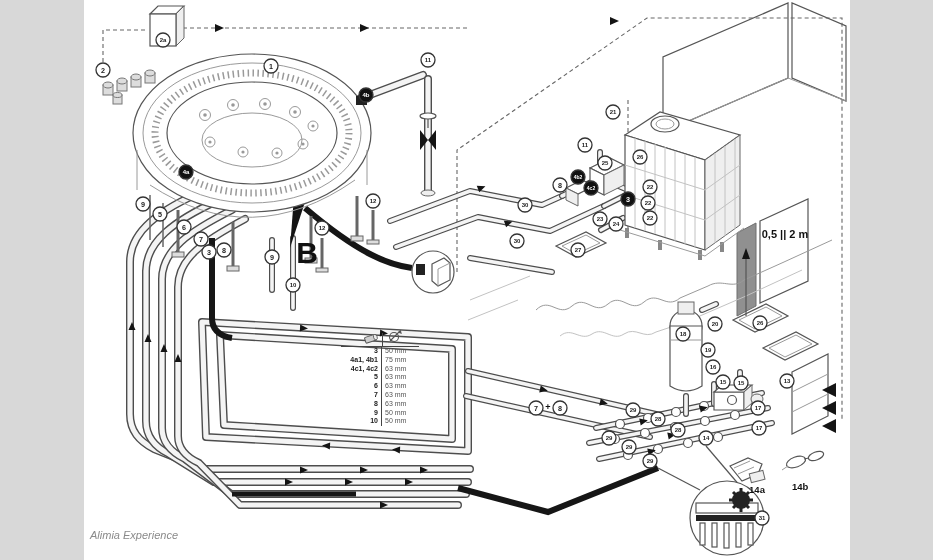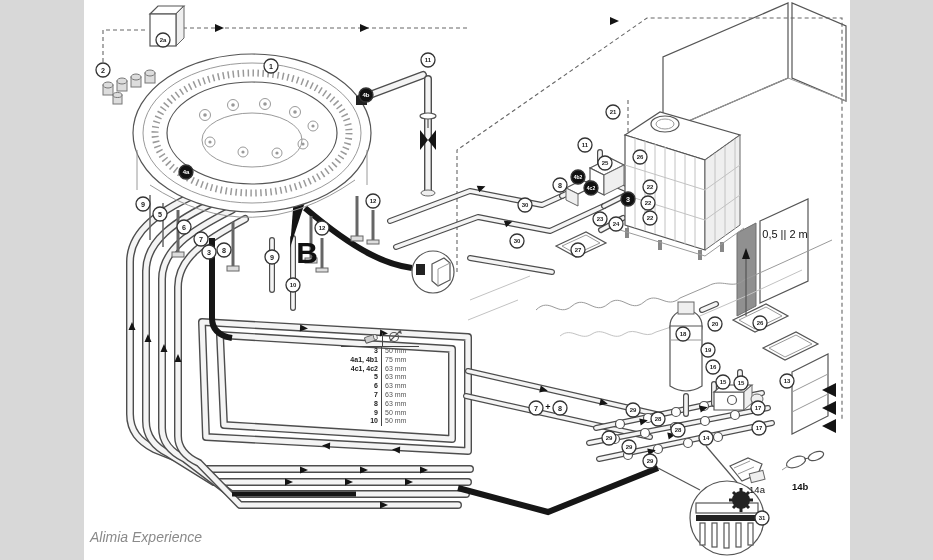--- a/index.html
+++ b/index.html
@@ -20,25 +20,25 @@
   .pipe-core{stroke:#f4f4f4;stroke-width:5.2;fill:none;stroke-linejoin:round;stroke-linecap:round;}
   .pipe.thin{stroke-width:6;}
   .pipe-core.thin{stroke-width:3.6;}
   .callout-circle{fill:#ffffff;stroke:#333;stroke-width:1.3;}
   .callout-circle.filled{fill:#111;}
   .callout-text{fill:#222;font-weight:bold;}
   .callout-text.filled{fill:#fff;}
   
   .txt{position:absolute;color:#111;}
   .txt-b{left:292px;top:236px;width:30px;text-align:center;font-size:30px;font-weight:bold;}
-  .txt-dim{left:743px;top:228px;width:84px;text-align:center;font-size:11px;font-weight:normal;}
-  .txt-14a{left:737px;top:484px;width:40px;text-align:center;font-size:9.5px;font-weight:normal;}
+  .txt-dim{left:743px;top:228px;width:84px;text-align:center;font-size:11px;font-weight:bold;}
+  .txt-14a{left:737px;top:484px;width:40px;text-align:center;font-size:9.5px;font-weight:bold;}
   .txt-14b{left:792px;top:481px;width:40px;text-align:left;font-size:9.5px;font-weight:bold;}
   .txt-plus{left:542px;top:402px;width:12px;text-align:center;font-size:9px;font-weight:bold;}
-  .txt-brand{left:90px;top:529px;font-size:14px;font-style:italic;color:#8a8a8a;text-align:center;}
+  .txt-brand{left:90px;top:529px;font-size:11px;font-style:italic;color:#8a8a8a;text-align:center;}
   
   .legend{position:absolute;left:341px;top:331px;width:78px;font-size:7px;line-height:8.8px;color:#222;}
   .lg-head{display:flex;border-bottom:1.2px solid #444;height:15px;align-items:flex-end;}
   .lg-c1{width:37px;display:flex;justify-content:flex-end;padding-right:4px;border-right:1.2px solid #444;}
   .lg-c2{padding-left:4px;}
   .lg-row{display:flex;height:8.8px;}
   .lg-ref{width:37px;text-align:right;padding-right:3px;font-weight:bold;border-right:1.2px solid #444;}
   .lg-size{padding-left:3px;color:#555;}
 </style>
 </head>

